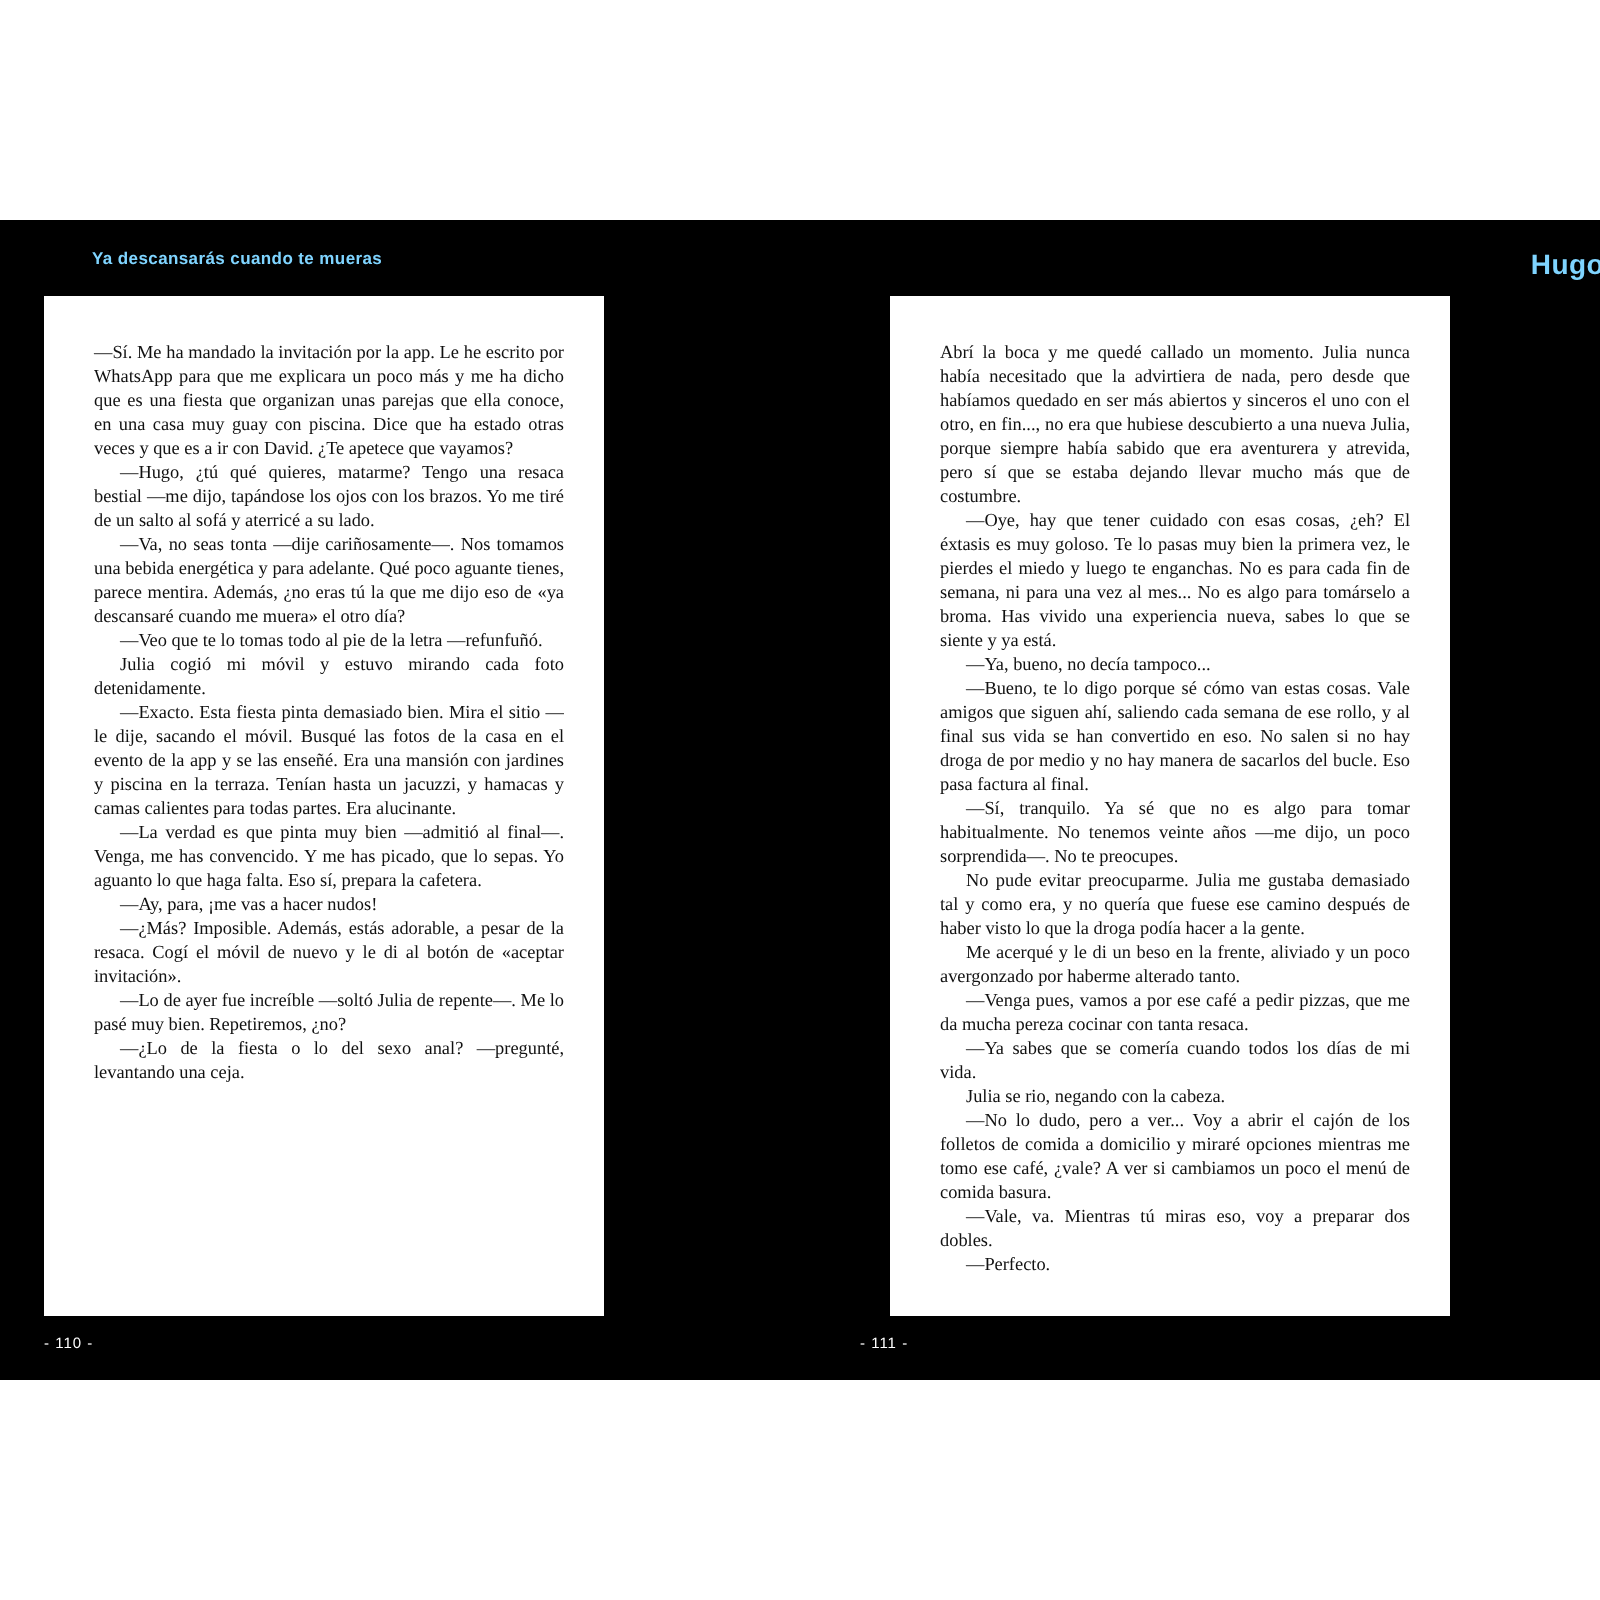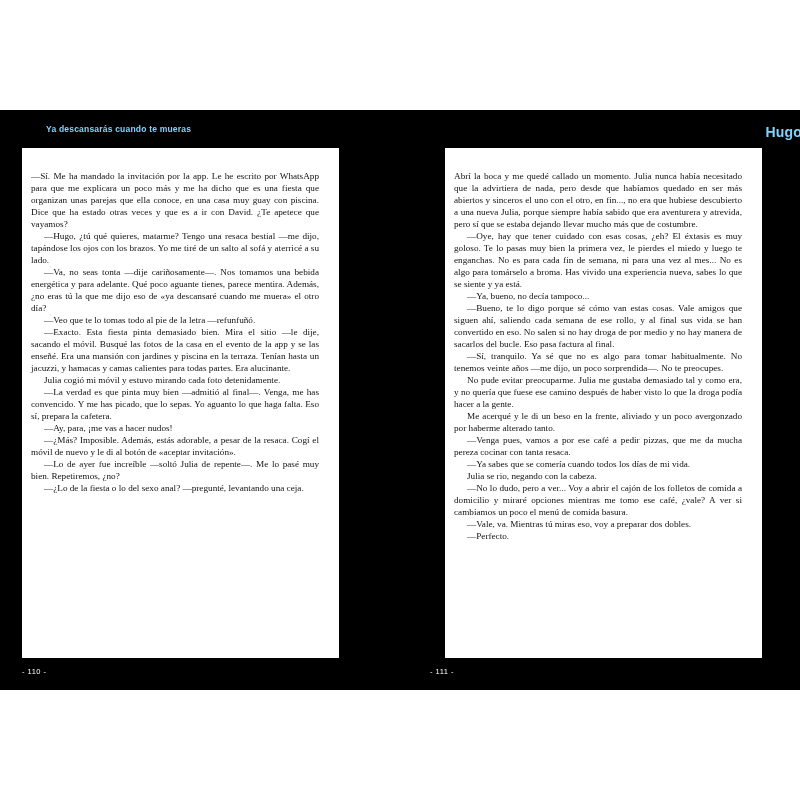--- a/index.html
+++ b/index.html
@@ -49,25 +49,25 @@
     top: 0;
     font-family: "Liberation Sans", sans-serif;
     font-size: 14px;
     font-weight: bold;
     color: #7fd4ff;
     letter-spacing: 0.2px;
   }
   .page {
     position: absolute;
     top: 38px;
-    width: 317px;
+    width: 280px;
     height: 510px;
     background: #ffffff;
     box-sizing: border-box;
-    padding: 22px 20px 10px 9px;
+    padding: 22px 20px 10px 25px;
     overflow: hidden;
   }
   .page-left { left: 22px; }
   .page-right { left: 430px; margin-left: 15px; }
 
   .page p {
     margin: 0;
     font-size: 9.2px;
     line-height: 1.305;
     text-align: justify;
@@ -99,22 +99,22 @@
     <div class="runningheads">
       <div class="rh-left">Ya descansarás cuando te mueras</div>
       <div class="rh-right">Hugo</div>
     </div>
 
     <div class="page page-left">
       <p class="noindent">—Sí. Me ha mandado la invitación por la app. Le he escrito por WhatsApp para que me explicara un poco más y me ha dicho que es una fiesta que organizan unas parejas que ella conoce, en una casa muy guay con piscina. Dice que ha estado otras veces y que es a ir con David. ¿Te apetece que vayamos?</p>
       <p>—Hugo, ¿tú qué quieres, matarme? Tengo una resaca bestial —me dijo, tapándose los ojos con los brazos. Yo me tiré de un salto al sofá y aterricé a su lado.</p>
       <p>—Va, no seas tonta —dije cariñosamente—. Nos tomamos una bebida energética y para adelante. Qué poco aguante tienes, parece mentira. Además, ¿no eras tú la que me dijo eso de «ya descansaré cuando me muera» el otro día?</p>
       <p>—Veo que te lo tomas todo al pie de la letra —refunfuñó.</p>
+      <p>Julia cogió mi móvil y estuvo mirando cada foto detenidamente.</p>
       <p>—Exacto. Esta fiesta pinta demasiado bien. Mira el sitio —le dije, sacando el móvil. Busqué las fotos de la casa en el evento de la app y se las enseñé. Era una mansión con jardines y piscina en la terraza. Tenían hasta un jacuzzi, y hamacas y camas calientes para todas partes. Era alucinante.</p>
-      <p>Julia cogió mi móvil y estuvo mirando cada foto detenidamente.</p>
       <p>—La verdad es que pinta muy bien —admitió al final—. Venga, me has convencido. Y me has picado, que lo sepas. Yo aguanto lo que haga falta. Eso sí, prepara la cafetera.</p>
       <p>—Ay, para, ¡me vas a hacer nudos!</p>
       <p>—¿Más? Imposible. Además, estás adorable, a pesar de la resaca. Cogí el móvil de nuevo y le di al botón de «aceptar invitación».</p>
       <p>—Lo de ayer fue increíble —soltó Julia de repente—. Me lo pasé muy bien. Repetiremos, ¿no?</p>
       <p>—¿Lo de la fiesta o lo del sexo anal? —pregunté, levantando una ceja.</p>
     </div>
 
     <div class="page page-right">
       <p class="noindent">Abrí la boca y me quedé callado un momento. Julia nunca había necesitado que la advirtiera de nada, pero desde que habíamos quedado en ser más abiertos y sinceros el uno con el otro, en fin..., no era que hubiese descubierto a una nueva Julia, porque siempre había sabido que era aventurera y atrevida, pero sí que se estaba dejando llevar mucho más que de costumbre.</p>
       <p>—Oye, hay que tener cuidado con esas cosas, ¿eh? El éxtasis es muy goloso. Te lo pasas muy bien la primera vez, le pierdes el miedo y luego te enganchas. No es para cada fin de semana, ni para una vez al mes... No es algo para tomárselo a broma. Has vivido una experiencia nueva, sabes lo que se siente y ya está.</p>

